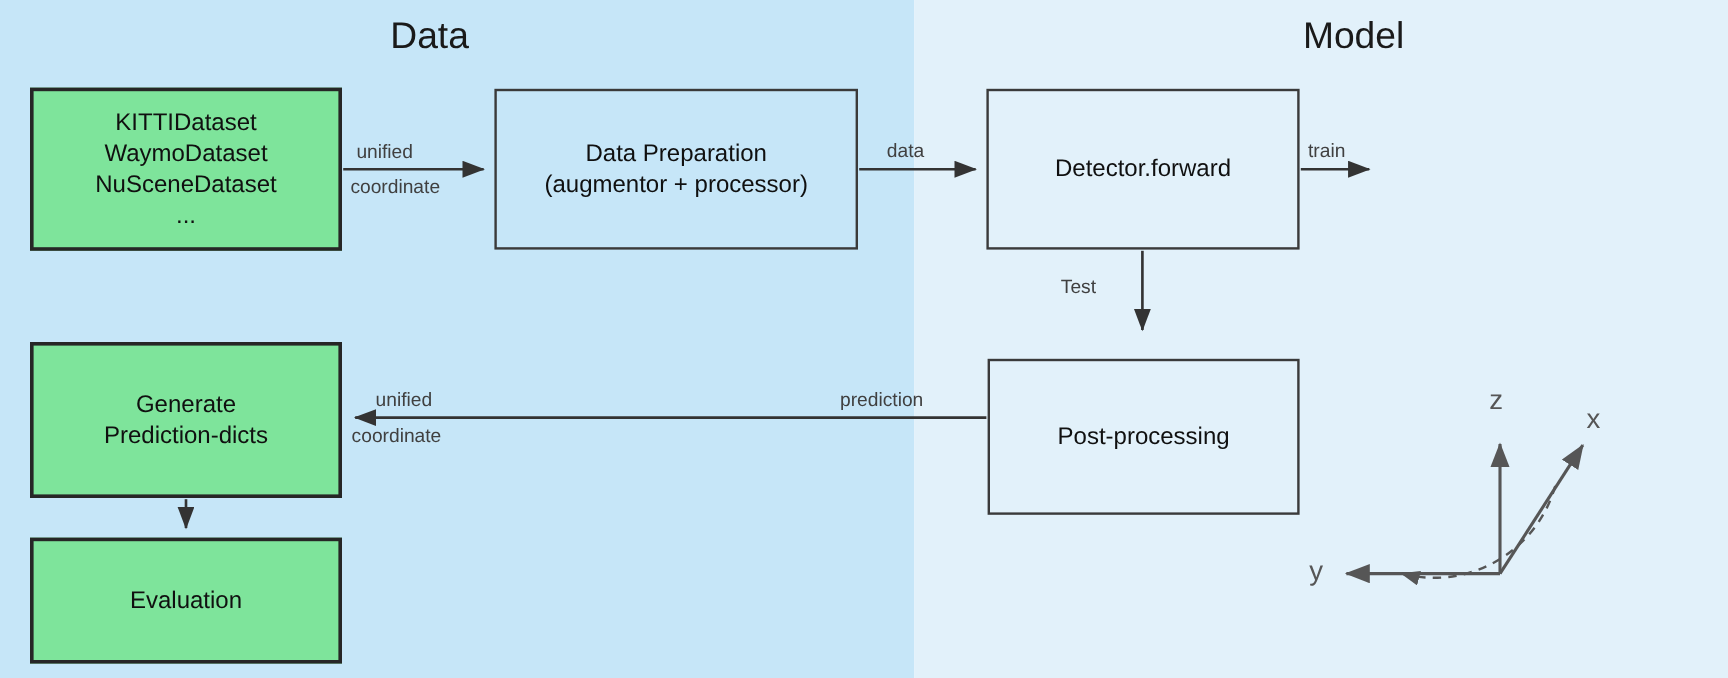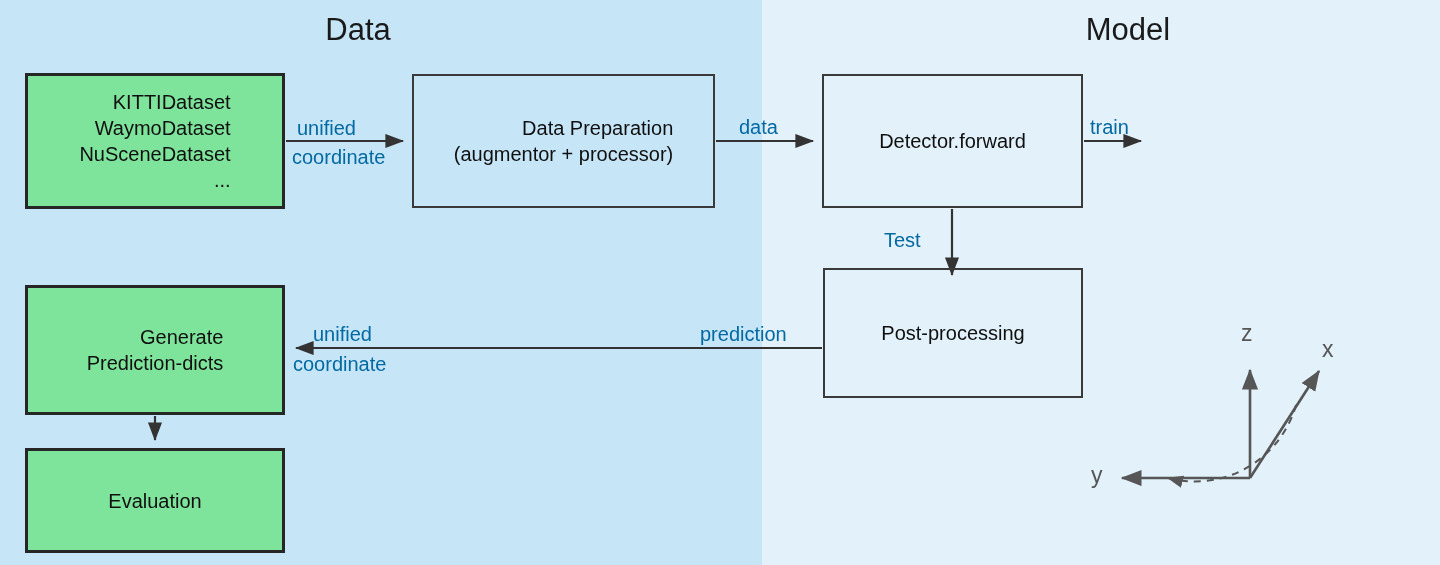--- a/index.html
+++ b/index.html
@@ -41,56 +41,56 @@
   }
   #title-data { left: 258px; width: 200px; }
   #title-model { left: 1018px; width: 220px; }
 
   .node {
     position: absolute;
     box-sizing: border-box;
     display: flex;
     align-items: center;
     justify-content: center;
-    text-align: right;
+    text-align: center;
     color: #101010;
     font-size: 20px;
     line-height: 26px;
   }
   .node-green {
     background: #7ee49b;
     border: 3px solid #262626;
   }
   .node-plain {
     background: transparent;
     border: 2px solid #3a3a3a;
   }
   .node-label { display: block; }
 
   #node-datasets   { left: 25px;   top: 73px;  width: 260px; height: 136px; }
   #node-dataprep   { left: 412px;  top: 74px;  width: 303px; height: 134px; }
   #node-detector   { left: 822px;  top: 74px;  width: 261px; height: 134px; }
   #node-optimization { left: 1150px; top: 74px; width: 255px; height: 134px; }
-  #node-postproc   { left: 823px;  top: 268px; width: 260px; height: 130px; }
+  #node-postproc   { left: 823px;  top: 299px; width: 260px; height: 130px; }
   #node-generate   { left: 25px;   top: 285px; width: 260px; height: 130px; }
   #node-evaluation { left: 25px;   top: 448px; width: 260px; height: 105px; }
 
   .edge-svg {
     position: absolute;
     left: 0;
     top: 0;
     width: 1440px;
     height: 565px;
     pointer-events: none;
   }
   .edge-label {
     position: absolute;
-    font-size: 20px;
+    font-size: 16px;
     line-height: 24px;
-    color: #0369a1;
+    color: #404040;
     white-space: nowrap;
   }
   #lbl-unified1    { left: 297px; top: 116px; }
   #lbl-coordinate1 { left: 292px; top: 145px; }
   #lbl-data        { left: 739px; top: 115px; }
   #lbl-train       { left: 1090px; top: 115px; }
   #lbl-test        { left: 884px; top: 228px; }
   #lbl-prediction  { left: 700px; top: 322px; }
   #lbl-unified2    { left: 313px; top: 322px; }
   #lbl-coordinate2 { left: 293px; top: 352px; }

